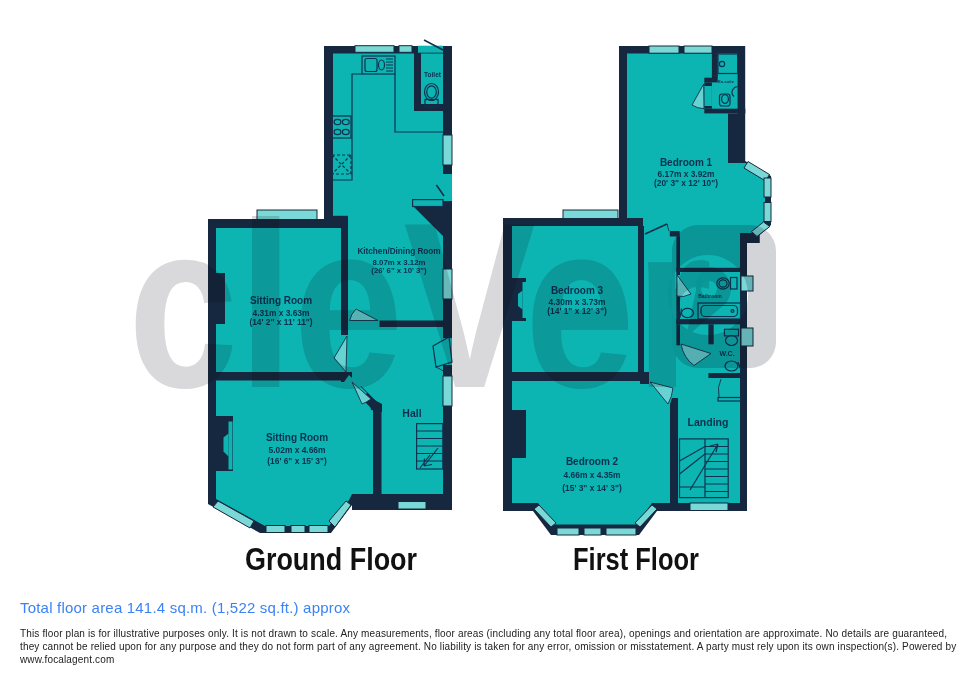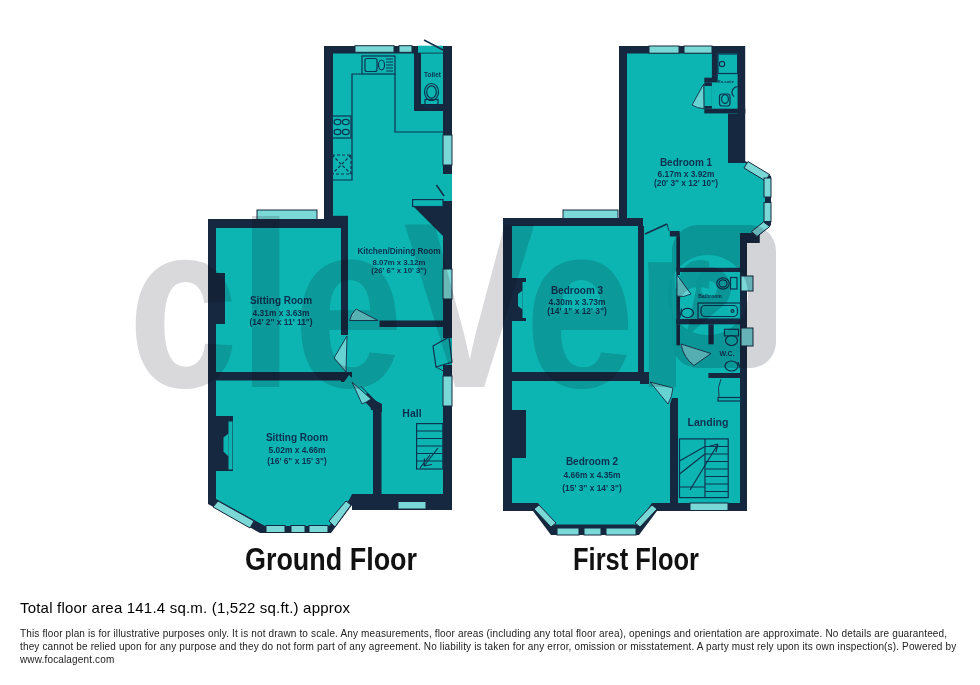--- a/index.html
+++ b/index.html
@@ -358,15 +358,15 @@
 
 <text class="ttl" x="636" y="570" textLength="126" lengthAdjust="spacingAndGlyphs">First Floor</text>
 
 <g style="mix-blend-mode:multiply" fill="#d9d9db">
 <text x="0" y="0" font-size="236" font-weight="bold" transform="translate(128,387) scale(0.84,1)" font-family="Liberation Sans,sans-serif">cleVer</text>
 <path fill="#d3d4d8" fill-rule="evenodd" d="M698,225 h52 a26,26 0 0 1 26,26 v91 a26,26 0 0 1 -26,26 h-52 a26,26 0 0 1 -26,-26 v-91 a26,26 0 0 1 26,-26 z M708,255 a40,40 0 1 0 0.1,0 z"></path>
 <path fill="#d3d4d8" d="M709,267 a22,22 0 0 1 15,38 l-38,32 10,-47 a22,22 0 0 1 13,-23 z M709,281 a8,8 0 1 0 0.1,0 z" fill-rule="evenodd"></path>
 </g>
 </svg>
 
-<div style="position:absolute;left:20px;top:599px;font-size:15px;letter-spacing:0.2px;color:#000000;">Total floor area 141.4 sq.m. (1,522 sq.ft.) approx</div>
+<div style="position:absolute;left:20px;top:599px;font-size:15px;letter-spacing:0.2px;color:#3b82f6;">Total floor area 141.4 sq.m. (1,522 sq.ft.) approx</div>
 
 <div style="position:absolute;left:20px;top:627px;width:960px;font-size:10px;letter-spacing:0.15px;color:#222;line-height:13px;">This floor plan is for illustrative purposes only. It is not drawn to scale. Any measurements, floor areas (including any total floor area), openings and orientation are approximate. No details are guaranteed,<br>they cannot be relied upon for any purpose and they do not form part of any agreement. No liability is taken for any error, omission or misstatement. A party must rely upon its own inspection(s). Powered by<br>www.focalagent.com</div>
 
 </body></html>

